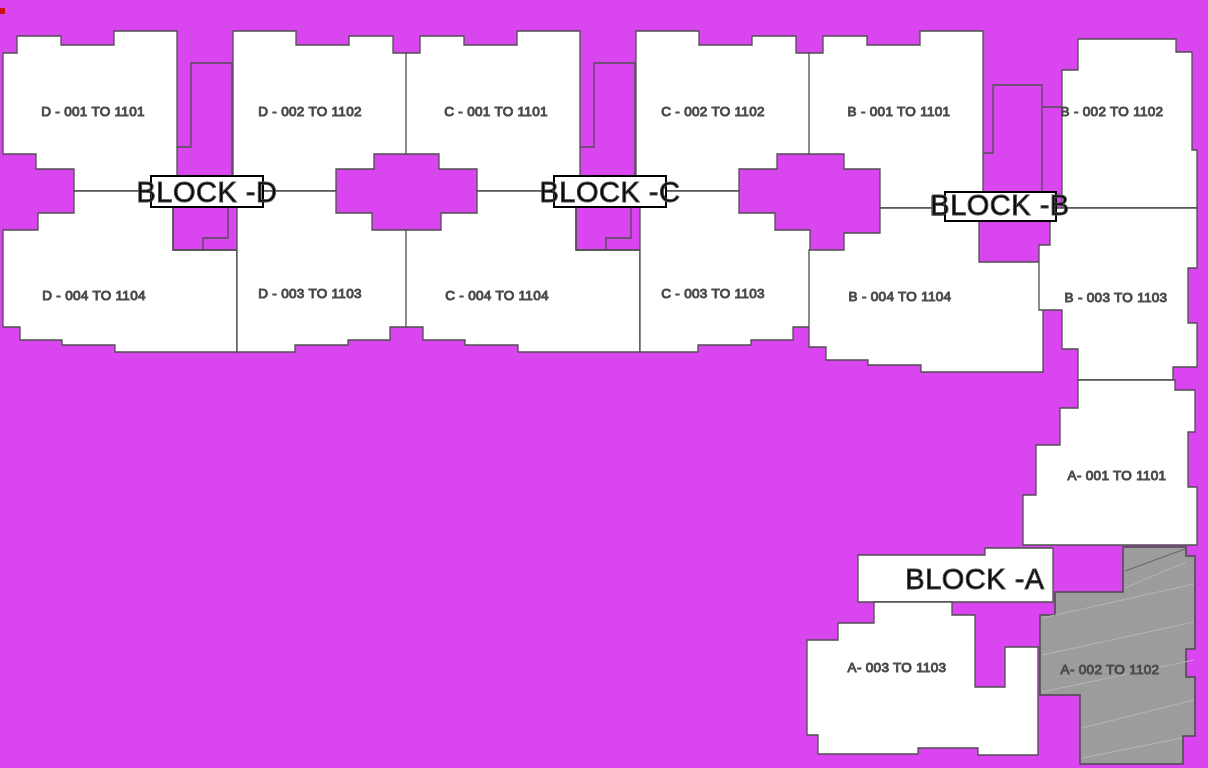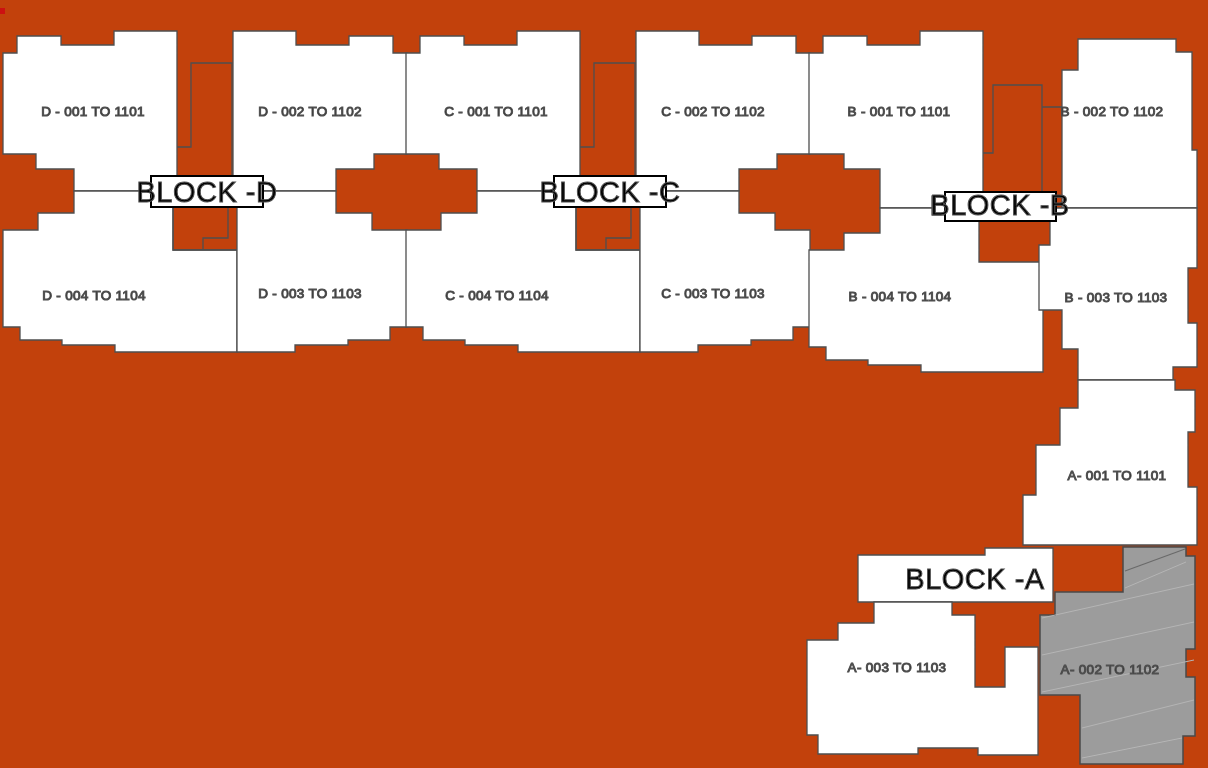--- a/index.html
+++ b/index.html
@@ -1,16 +1,16 @@
 <!DOCTYPE html>
 <html><head>
 <meta charset="utf-8">
 <style>
   html,body{margin:0;padding:0;background:#ffffff;}
-  .stage{position:relative;width:1208px;height:768px;background:#c2410c;overflow:hidden;
+  .stage{position:relative;width:1208px;height:768px;background:#d946ef;overflow:hidden;
          font-family:"Liberation Sans",sans-serif;}
   svg{display:block;}
   .outline{fill:#ffffff;stroke-width:1.3;}
   .conn{fill:none;stroke-width:1.3;}
   .ulabel{font-family:"Liberation Sans",sans-serif;font-size:13.5px;fill:#161616;
           text-anchor:middle;letter-spacing:.3px;}
   .blabel{font-family:"Liberation Sans",sans-serif;font-size:29px;fill:#000000;
           text-anchor:middle;letter-spacing:.5px;}
   .lbox{fill:#ffffff;stroke:#000000;stroke-width:2;}
   .hatch{stroke-width:1;fill:none;}

